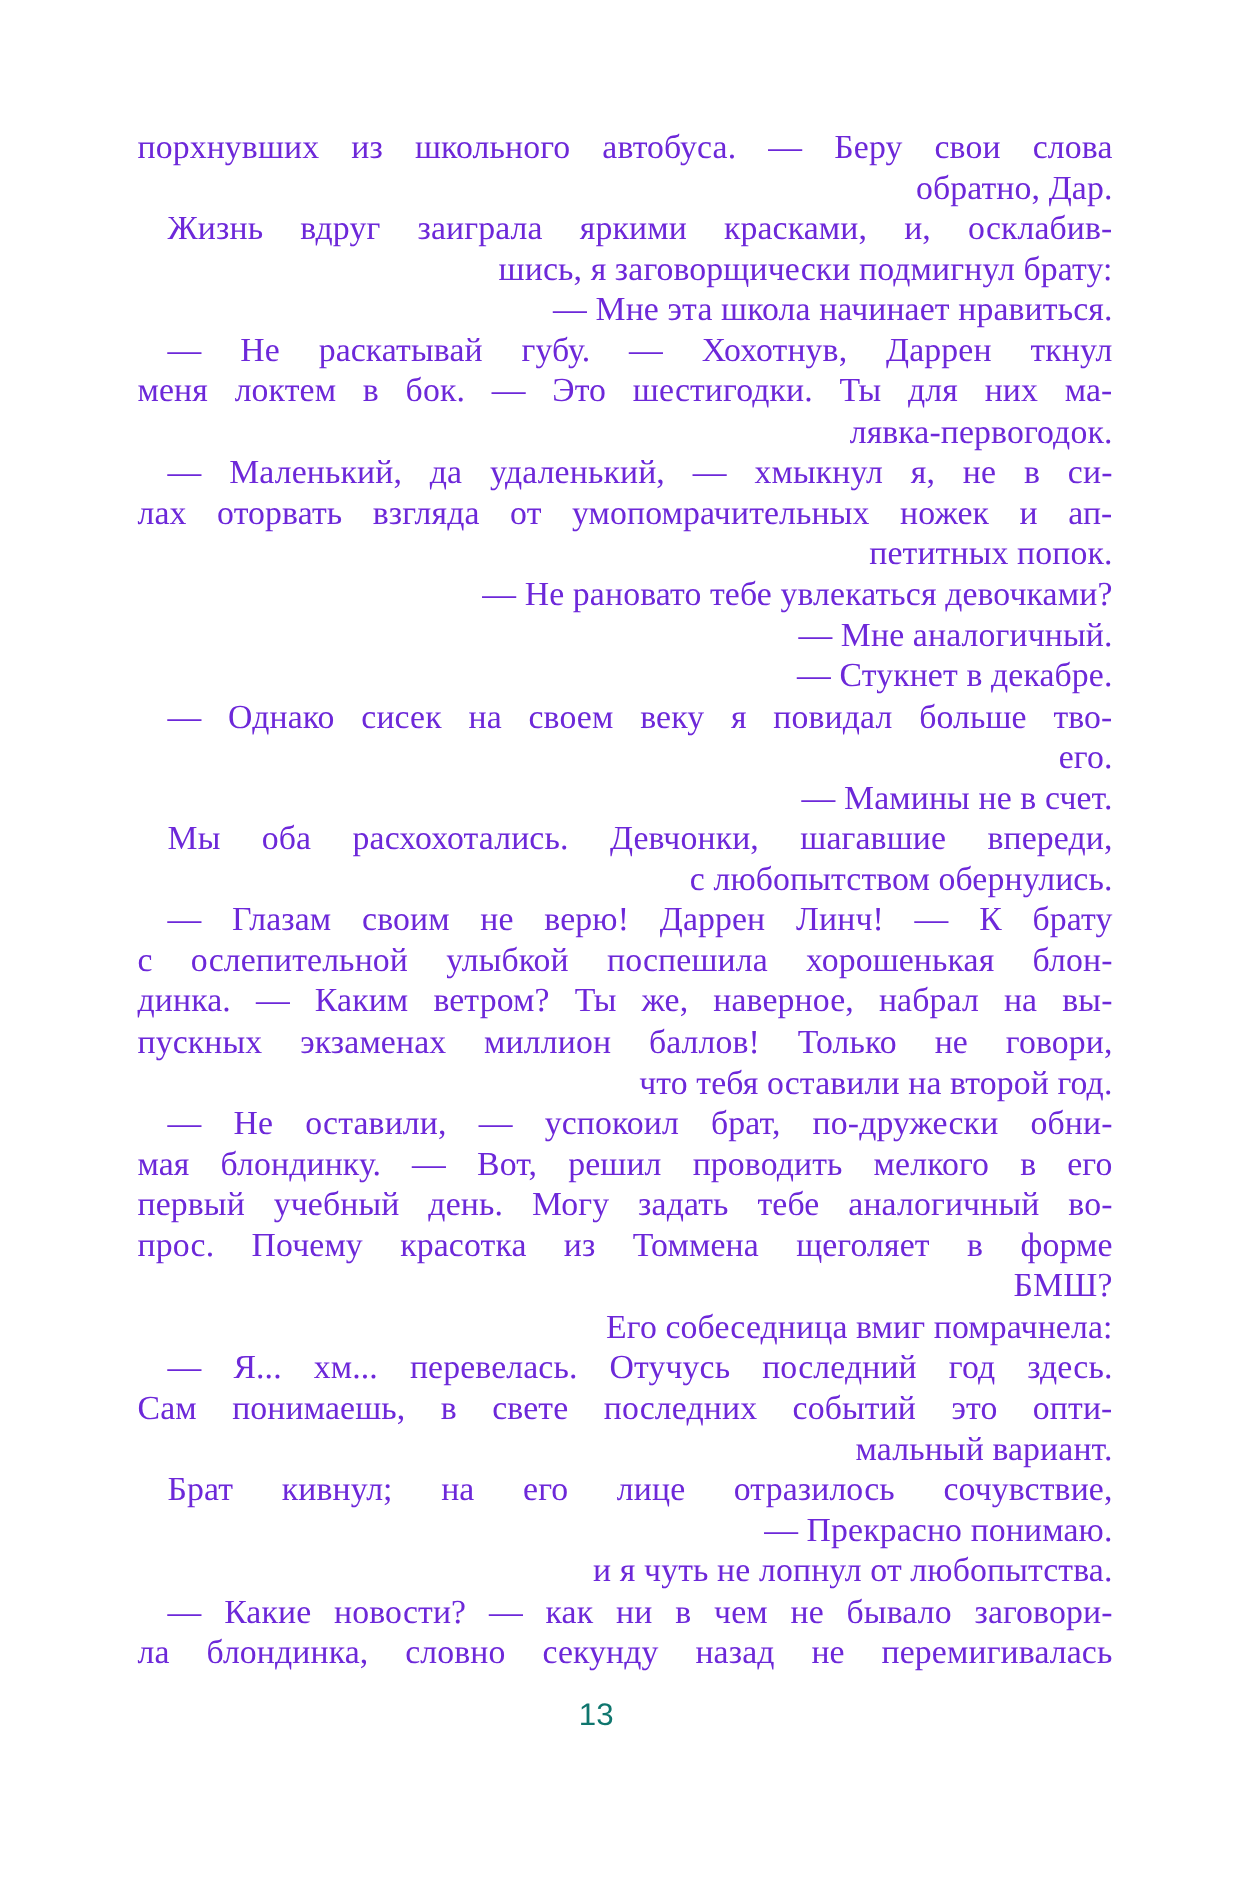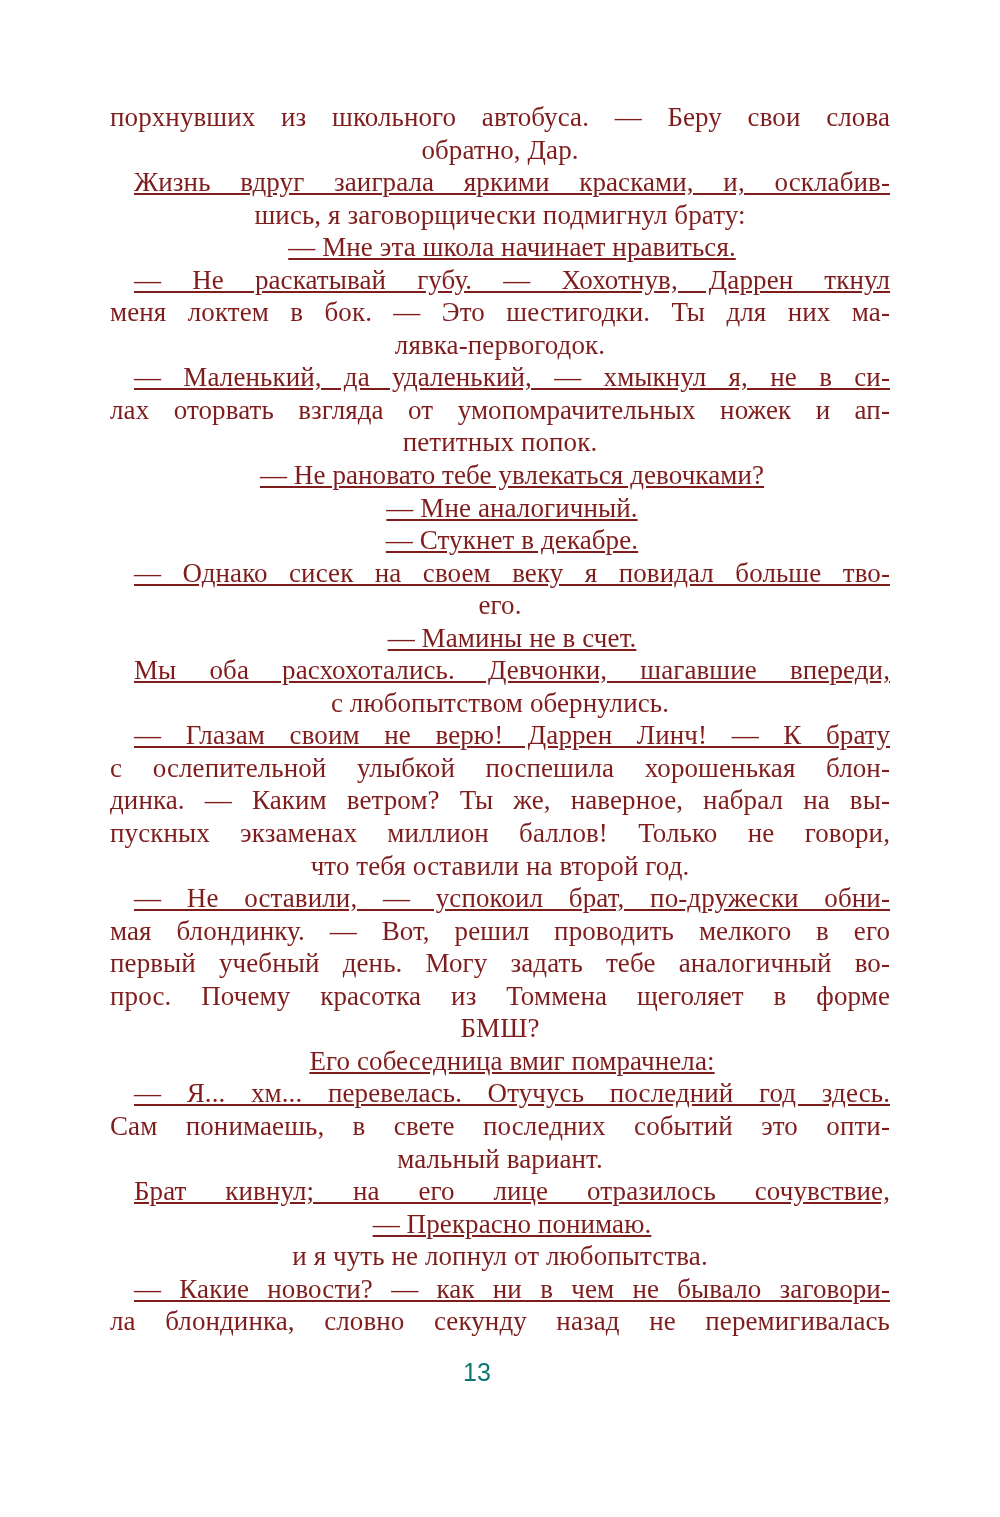--- a/index.html
+++ b/index.html
@@ -15,34 +15,33 @@
     overflow: hidden;
   }
   .text-block {
     position: absolute;
     left: 110px;
     top: 101px;
     width: 780px;
     font-family: "Liberation Serif", serif;
     font-size: 27px;
     line-height: 32.55px;
-    color: #7f1d1d;
+    color: #6d28d9;
     letter-spacing: 0.1px;
   }
   .line {
-    text-align: center;
+    text-align: right;
     white-space: normal;
   }
   .line.j {
     text-align: justify;
     text-align-last: justify;
   }
   .line.ind {
     padding-left: 24px;
-    text-decoration: underline;
   }
   .folio {
     position: absolute;
     left: 110px;
     top: 1358px;
     width: 734px;
     text-align: center;
     font-family: "Liberation Sans", sans-serif;
     font-size: 25px;
     color: #0f766e;

